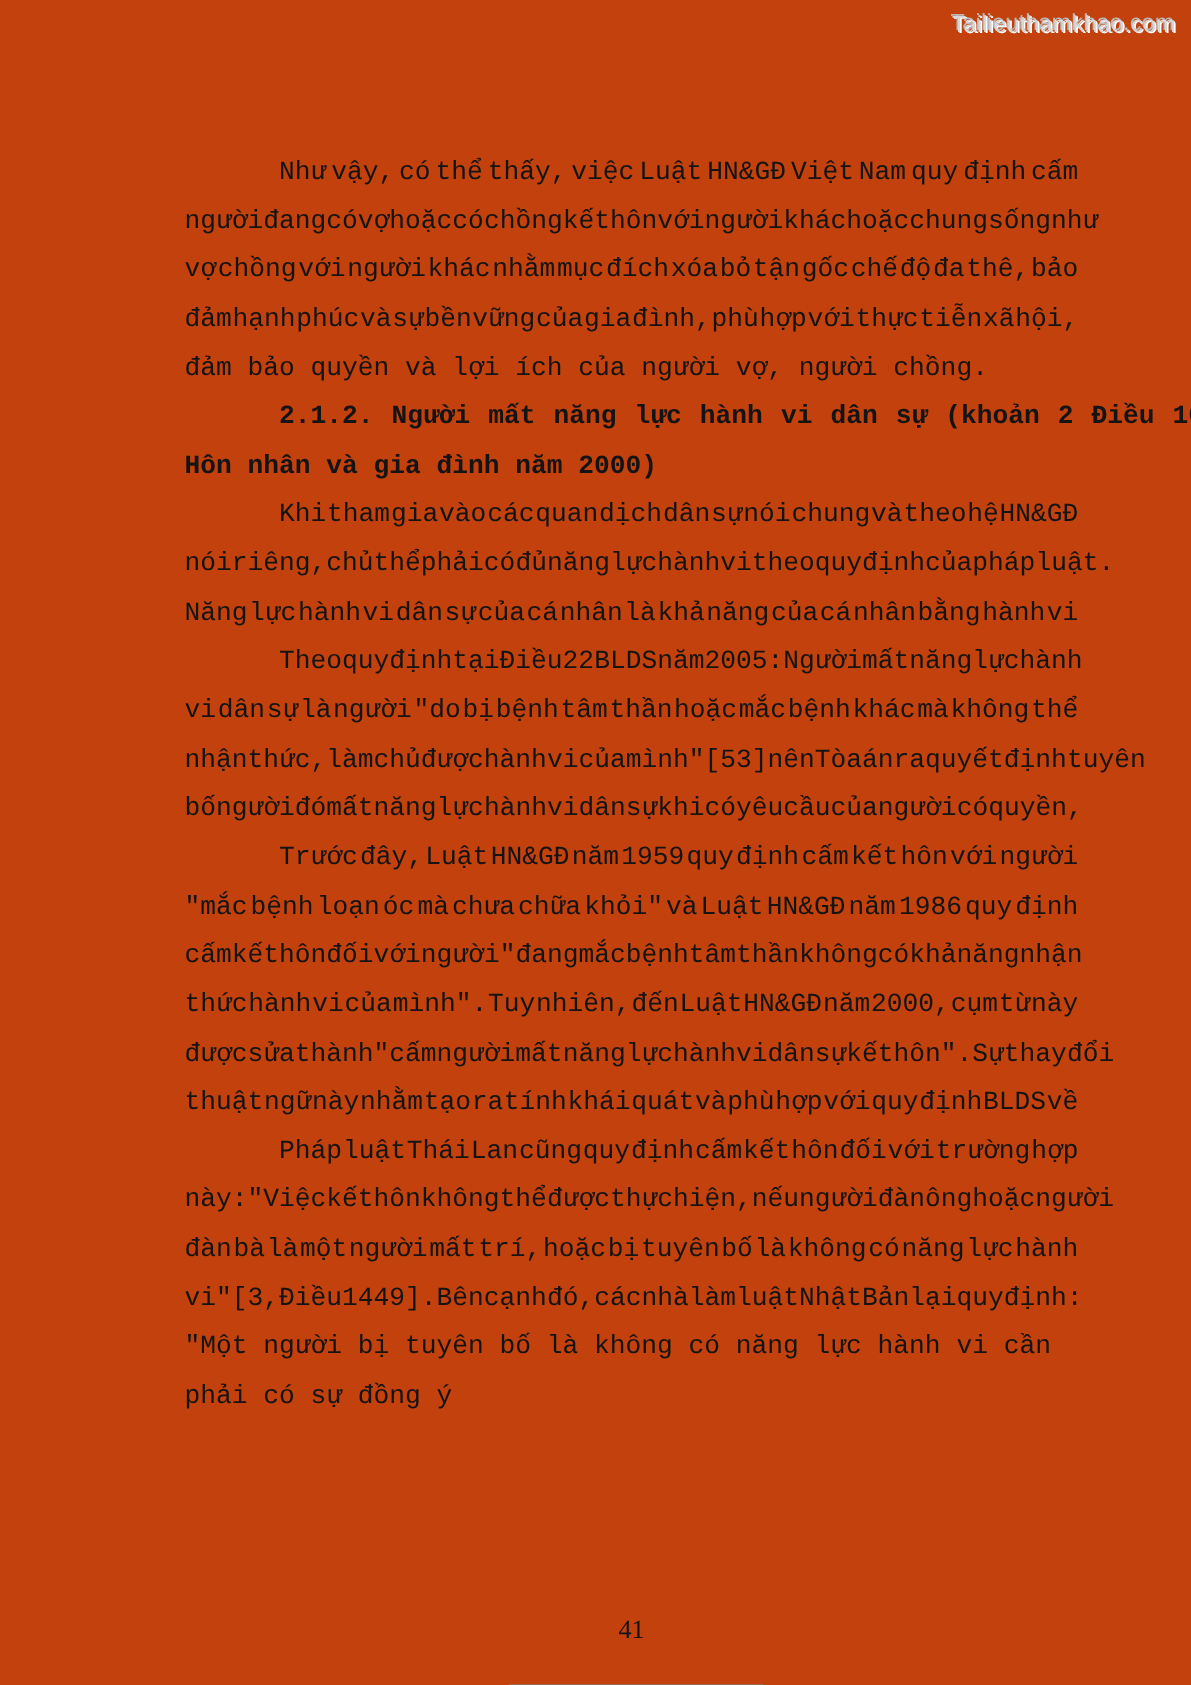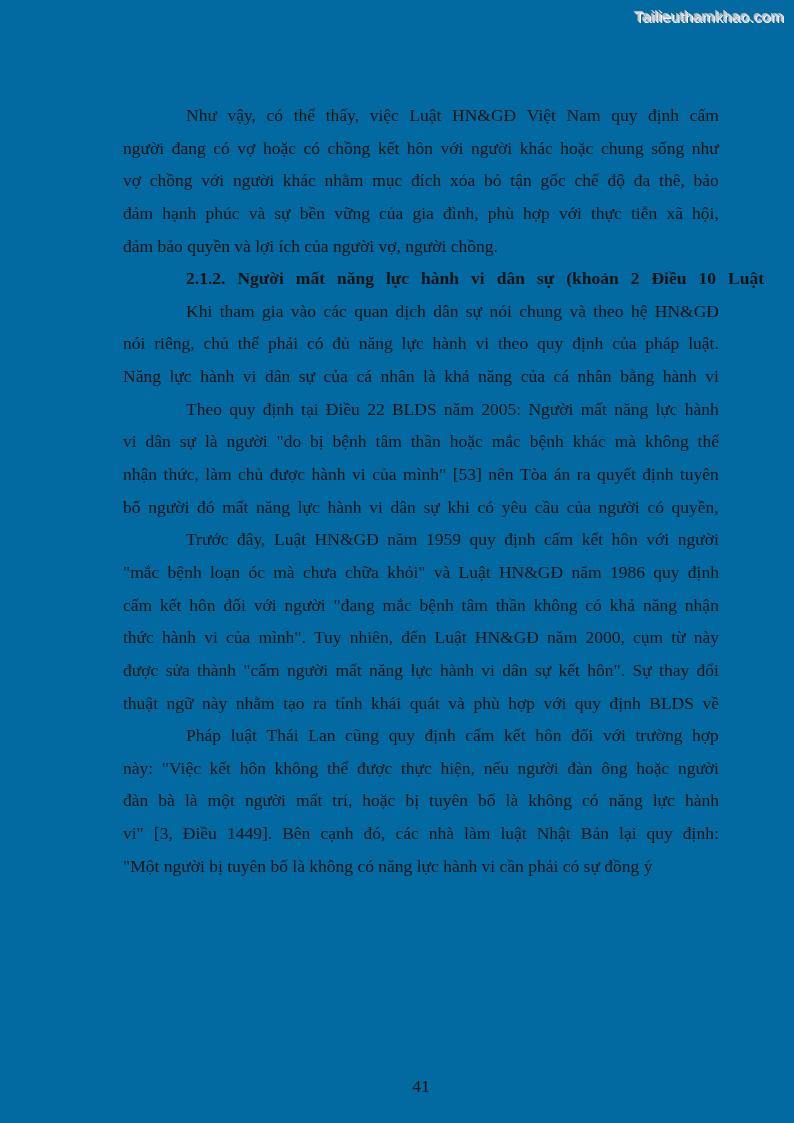--- a/index.html
+++ b/index.html
@@ -1,20 +1,20 @@
 <!DOCTYPE html>
 <html><head>
 <meta charset="utf-8">
 <style>
   html,body{margin:0;padding:0;background:#888;}
   .page{
     position:relative;
     width:794px;height:1123px;
     margin:0 auto;
-    background:#0369a1;
+    background:#c2410c;
     font-family:"Liberation Serif","DejaVu Serif",serif;
     color:#141414;
     overflow:hidden;
   }
   .watermark{
     position:absolute;
     top:8px;right:10px;
     font-family:"Liberation Sans","DejaVu Sans",sans-serif;
     font-size:15.5px;
     color:#d7d7d7;
@@ -27,20 +27,21 @@
     width:596px;
     font-size:17.5px;
   }
   .para{margin:0;}
   .line{
     display:flex;
     justify-content:space-between;
     height:32.65px;
     line-height:32.65px;
     overflow:visible;
+    font-family:Liberation Mono, monospace;
   }
   .line.first{padding-left:63px;}
   .line.last{display:block;text-align:left;}
   .para.heading .line{font-weight:bold;gap:12px;}
   .page-number{
     position:absolute;
     left:123px;top:1076px;
     width:596px;
     text-align:center;
     font-size:17.5px;
@@ -137,20 +138,21 @@
           <span>hành</span>
           <span>vi</span>
           <span>dân</span>
           <span>sự</span>
           <span>(khoản</span>
           <span>2</span>
           <span>Điều</span>
           <span>10</span>
           <span>Luật</span>
         </div>
+        <div class="line last">Hôn nhân và gia đình năm 2000)</div>
       </div>
       <div class="para body">
         <div class="line first">
           <span>Khi</span>
           <span>tham</span>
           <span>gia</span>
           <span>vào</span>
           <span>các</span>
           <span>quan</span>
           <span>dịch</span>

